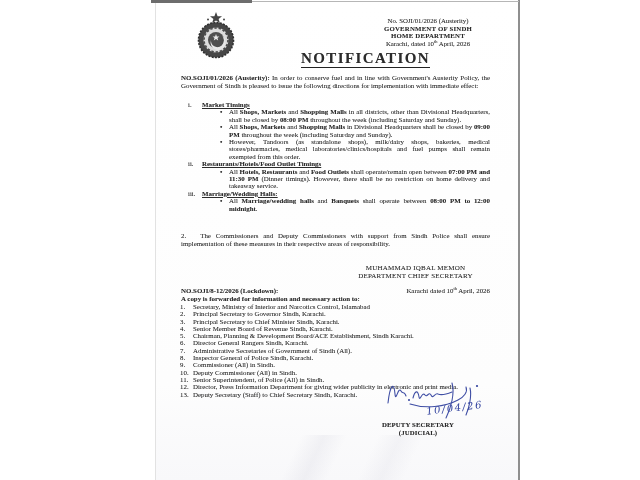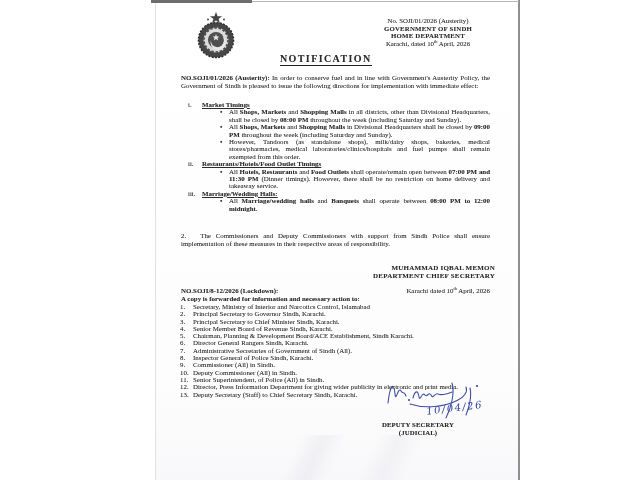--- a/index.html
+++ b/index.html
@@ -20,37 +20,37 @@
   .streaks{position:absolute;left:156px;top:435px;width:362px;height:45px;
     background:linear-gradient(115deg,transparent 38%,rgba(195,195,210,.18) 44%,transparent 50%,transparent 58%,rgba(195,195,210,.14) 64%,transparent 70%);}
   
   .txt{position:absolute;font-size:6.9px;line-height:7.5px;text-shadow:0 0 .5px rgba(70,70,70,.35);}
   .b{font-weight:bold;}
   sup{font-size:4.4px;vertical-align:super;line-height:0;}
   
   .letterhead{left:354px;top:17px;width:148px;text-align:center;font-size:6.8px;line-height:7.6px;}
   .letterhead .b{letter-spacing:.2px;}
   
-  .doc-title{left:280px;top:55px;width:150px;text-align:left;font-size:10px;font-weight:bold;letter-spacing:1.4px;}
+  .doc-title{left:280px;top:55px;width:150px;text-align:right;font-size:15px;font-weight:bold;letter-spacing:1.4px;}
   .doc-title span{border-bottom:1.2px solid #222;padding-bottom:.5px;}
   
   .para{left:181px;top:74px;width:309px;text-align:justify;}
   .closing{left:181px;top:232px;width:309px;text-align:justify;}
   .pnum{margin-right:14px;}
   
   .sections{left:188px;top:101px;width:302px;line-height:7.4px;}
   .section-head{display:flex;}
   .sec-num{width:14px;flex:none;}
   .sec-heading{font-weight:bold;text-decoration:underline;text-decoration-thickness:.8px;text-underline-offset:1px;}
   .bullets{margin-left:32px;}
   .bullet-row{display:flex;}
   .bullet-marker{width:9px;flex:none;font-weight:bold;}
   .bullet-text{flex:1;text-align:justify;}
   
-  .signatory{left:362px;top:265px;width:133px;text-align:right;font-weight:bold;font-size:7px;line-height:7.7px;letter-spacing:.2px;}
+  .signatory{left:349px;top:265px;width:133px;text-align:center;font-weight:normal;font-size:7px;line-height:7.7px;letter-spacing:.2px;}
   
   .dist-ref-row{left:181px;top:287px;width:309px;display:flex;justify-content:space-between;}
   .dist-heading{left:181px;top:295px;width:309px;font-weight:bold;}
   .dist-list{left:180px;top:303px;width:311px;line-height:7.3px;}
   .dist-row{display:flex;}
   .dnum{width:13px;flex:none;}
   .dtext{flex:1;}
   
   .sig-svg{position:absolute;left:380px;top:374px;width:112px;height:48px;}
   .deputy{left:368px;top:421px;width:100px;text-align:center;font-weight:bold;font-size:6.8px;letter-spacing:.1px;}

